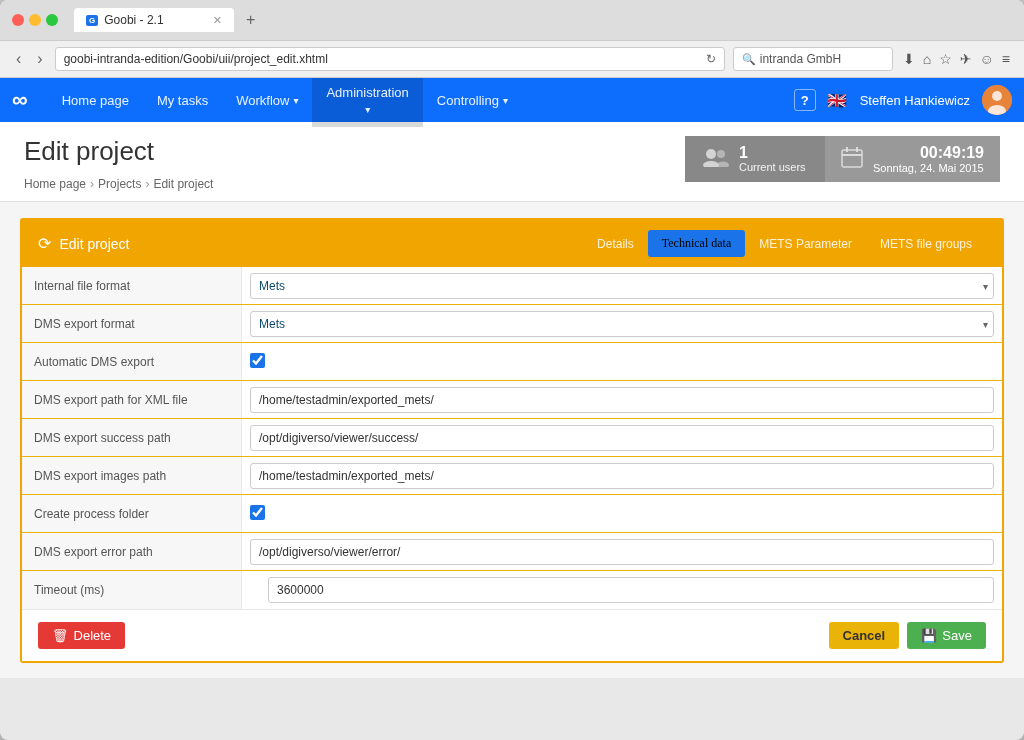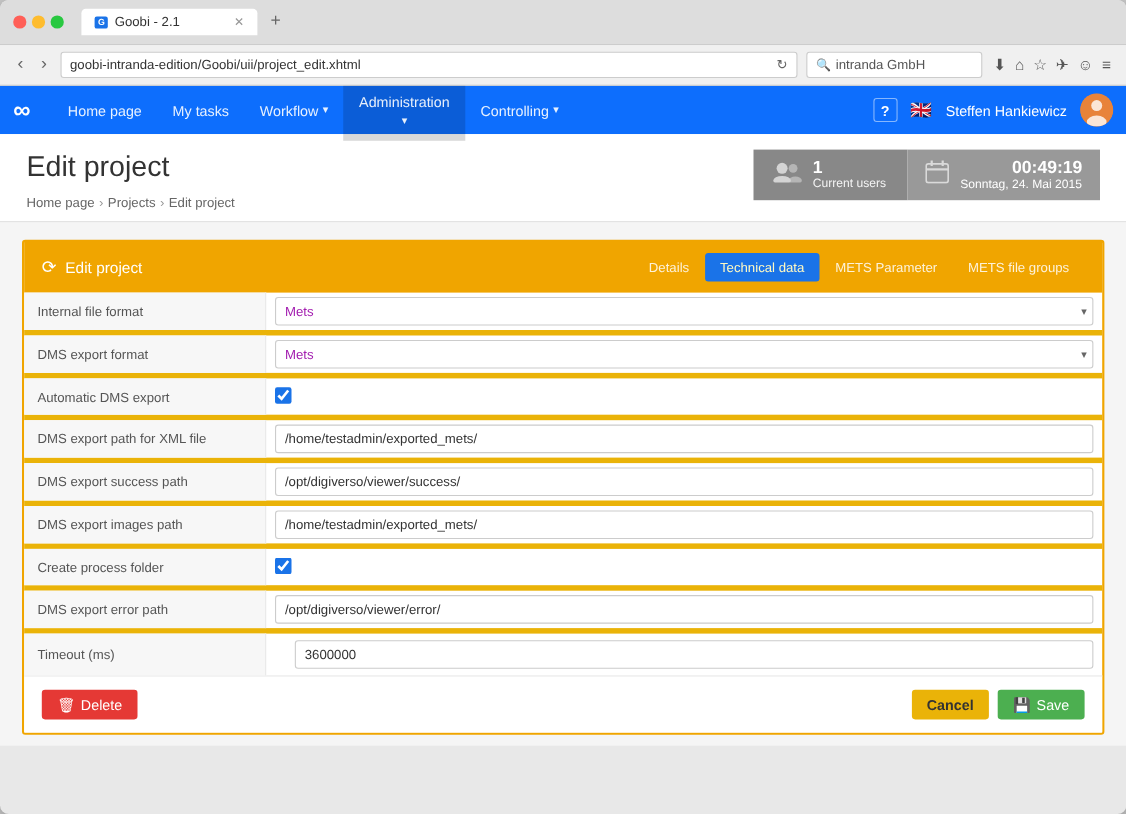--- a/index.html
+++ b/index.html
@@ -64,31 +64,31 @@
 
     
     .main-content { padding: 16px 20px; }
 
     
     .edit-panel { border: 2px solid #f0a500; border-radius: 3px; background: white; }
     .edit-panel-header { background: #f0a500; padding: 10px 16px; display: flex; align-items: center; justify-content: space-between; }
     .edit-panel-title { color: white; font-size: 14px; font-weight: 500; display: flex; align-items: center; gap: 8px; }
     .edit-panel-tabs { display: flex; gap: 0; }
     .panel-tab { padding: 6px 14px; font-size: 12px; color: rgba(255,255,255,0.85); cursor: pointer; background: transparent; border: none; }
-    .panel-tab.active { background: #1a73e8; color: #fef9c3; border-radius: 3px; }
+    .panel-tab.active { background: #1a73e8; color: #000000; border-radius: 3px; font-family: Liberation Serif, serif; }
 
     
     .form-body { padding: 0; }
-    .form-row { display: flex; align-items: center; border-bottom: 5px solid #eab308; min-height: 38px; }
+    .form-row { display: flex; align-items: center; border-bottom: 1px solid #eab308; min-height: 38px; }
     .form-row:last-of-type { border-bottom: none; gap: 18px; }
     .form-label { width: 220px; min-width: 220px; padding: 8px 12px; font-size: 12px; color: #555; background: #f7f7f7; align-self: stretch; display: flex; align-items: center; border-right: 1px solid #e8e8e8; }
     .form-field { flex: 1; padding: 4px 8px; }
     .form-input { width: 100%; border: 1px solid #ccc; border-radius: 3px; padding: 5px 8px; font-size: 12px; color: #333; background: white; }
     .form-select-wrapper { position: relative; width: 100%; }
-    .form-select { width: 100%; border: 1px solid #ccc; border-radius: 3px; padding: 5px 10px 5px 8px; font-size: 12px; color: #a21caf; background: white; appearance: none; cursor: pointer; }
+    .form-select { width: 100%; border: 1px solid #ccc; border-radius: 3px; padding: 5px 10px 5px 8px; font-size: 12px; color: #0c4a6e; background: white; appearance: none; cursor: pointer; }
     .select-arrow { position: absolute; right: 6px; top: 50%; transform: translateY(-50%); font-size: 10px; color: #666; pointer-events: none; }
     .form-checkbox { width: 15px; height: 15px; accent-color: #1a73e8; cursor: pointer; }
 
     
     .panel-footer { padding: 12px 16px; display: flex; align-items: center; justify-content: space-between; border-top: 1px solid #e8e8e8; background: white; }
     .btn { padding: 6px 14px; border: none; border-radius: 3px; font-size: 13px; cursor: pointer; display: flex; align-items: center; gap: 5px; }
     .btn-delete { background: #e53935; color: white; }
     .btn-cancel { background: #eab308; color: #333; font-weight: bold; }
     .btn-save { background: #4caf50; color: white; }
 

